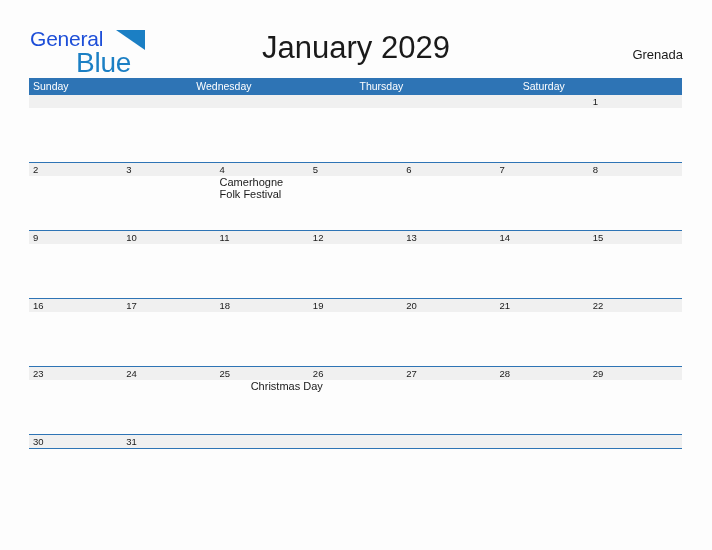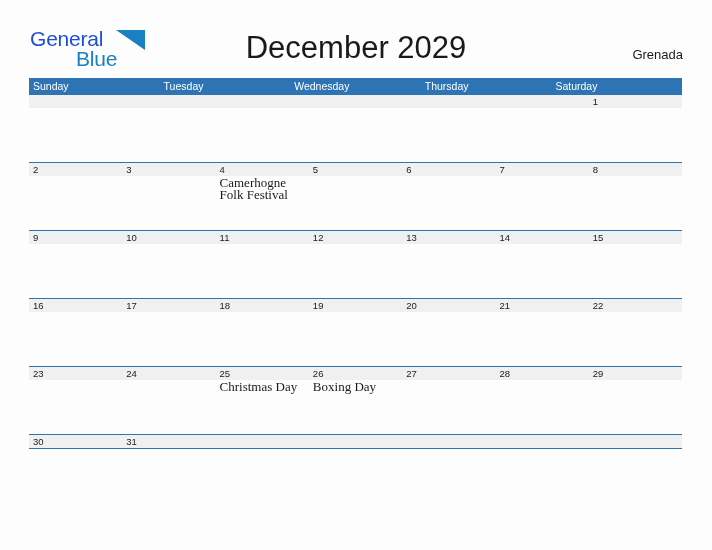--- a/index.html
+++ b/index.html
@@ -49,21 +49,21 @@
     position: absolute;
     left: 86px;
     top: 3px;
     width: 30px;
     height: 22px;
   }
   .logo-blue {
     position: absolute;
     left: 46px;
     top: 20px;
-    font-size: 21px;
+    font-size: 28px;
     color: #1b7fc4;
     letter-spacing: -0.2px;
     font-family: "Liberation Sans", sans-serif;
   }
 
   .month-title {
     position: absolute;
     left: 0;
     top: 30px;
     width: 712px;
@@ -132,53 +132,52 @@
   .week.short .week-body {
     height: 0px;
   }
   .week-body .cell {
     flex: 1 1 0;
     padding: 1px 5px 0 4px;
     box-sizing: border-box;
     overflow: hidden;
   }
   .event {
-    font-size: 13px;
+    font-size: 11px;
     line-height: 11.5px;
     color: #1a1a1a;
-    font-family: Liberation Serif, serif;
+    font-family: Liberation Sans, sans-serif;
     word-wrap: break-word;
   }
 </style>
 </head>
 <body>
 
 <div class="page">
 
   <div class="top-bar">
 
     <div class="logo">
       <span class="logo-general">General</span>
       <span class="logo-flag">
         <svg width="30" height="22" viewBox="0 0 30 22" xmlns="http://www.w3.org/2000/svg">
           <polygon points="0,0 29,0 29,20" fill="#1b7fc4"></polygon>
         </svg>
       </span>
       <span class="logo-blue">Blue</span>
     </div>
 
-    <div class="month-title">December 2029</div>
+    <div class="month-title">January 2029</div>
 
     <div class="country">Grenada</div>
   </div>
 
   <div class="calendar">
     <div class="cal-head">
       <div class="dow">Sunday</div>
-      <div class="dow">Tuesday</div>
       <div class="dow">Wednesday</div>
       <div class="dow">Thursday</div>
       <div class="dow">Saturday</div>
     </div>
 
     <div id="weeks-container">
         <div class="week">
           <div class="week-dates">
             <div class="dnum"></div>
             <div class="dnum"></div>
@@ -269,23 +268,20 @@
             <div class="dnum">27</div>
             <div class="dnum">28</div>
             <div class="dnum">29</div>
           </div>
           <div class="week-body">
             <div class="cell"></div>
             <div class="cell"></div>
             <div class="cell">
               <div class="event">Christmas Day</div>
             </div>
-            <div class="cell">
-              <div class="event">Boxing Day</div>
-            </div>
             <div class="cell"></div>
             <div class="cell"></div>
             <div class="cell"></div>
           </div>
         </div>
         <div class="week short">
           <div class="week-dates">
             <div class="dnum">30</div>
             <div class="dnum">31</div>
             <div class="dnum"></div>

